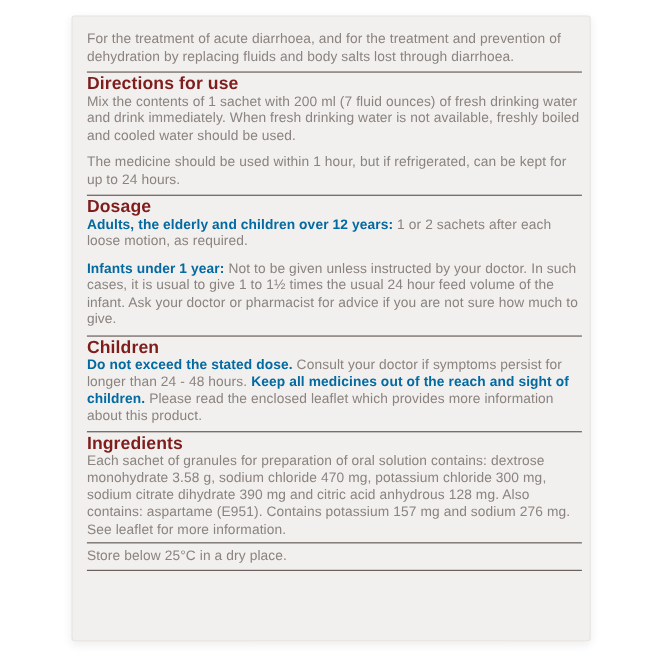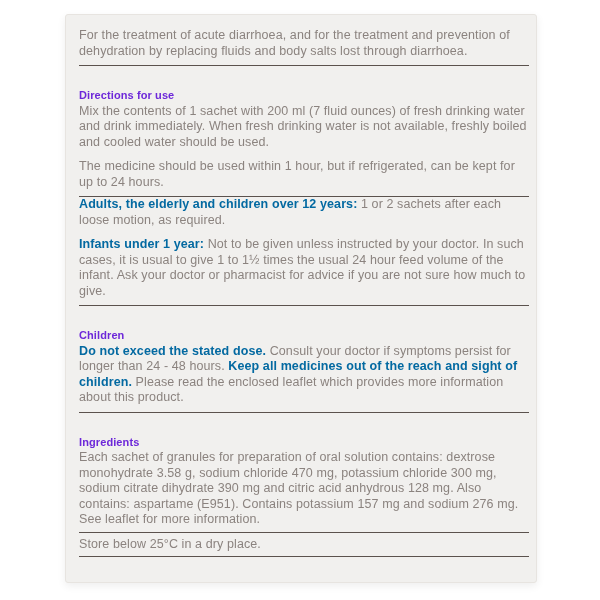--- a/index.html
+++ b/index.html
@@ -26,25 +26,25 @@
   }
   .panel p { margin: 0; }
   .divider {
     border: none;
     border-top: 1px solid #5b524d;
     height: 0;
     margin: 6px 0 0 0;
   }
   .divider.tight { margin-top: 4px; }
   h3.heading {
-    margin: 22px 0 0 0;
-    font-size: 11px;
+    margin: 3px 0 0 0;
+    font-size: 16px;
     line-height: 15.5px;
     font-weight: 700;
-    color: #6d28d9;
+    color: #7f1d1d;
     letter-spacing: 0.1px;
   }
   .gap-para { margin-top: 9px !important; }
   .storage-para { margin-top: 4px !important; }
   .b { font-weight: 700; color: #0369a1; }
 </style>
 </head>
 <body>
 
 <div class="page">
@@ -53,20 +53,21 @@
     <p>For the treatment of acute diarrhoea, and for the treatment and prevention of dehydration by replacing fluids and body salts lost through diarrhoea.</p>
 
     <hr class="divider">
 
     <h3 class="heading">Directions for use</h3>
     <p>Mix the contents of 1 sachet with 200 ml (7 fluid ounces) of fresh drinking water and drink immediately. When fresh drinking water is not available, freshly boiled and cooled water should be used.</p>
     <p class="gap-para">The medicine should be used within 1 hour, but if refrigerated, can be kept for up to 24 hours.</p>
 
     <hr class="divider">
 
+    <h3 class="heading">Dosage</h3>
     <p><span class="b">Adults, the elderly and children over 12 years:</span><span> 1 or 2 sachets after each loose motion, as required.</span></p>
     <p class="gap-para"><span class="b">Infants under 1 year:</span><span> Not to be given unless instructed by your doctor. In such cases, it is usual to give 1 to 1½ times the usual 24 hour feed volume of the infant. Ask your doctor or pharmacist for advice if you are not sure how much to give.</span></p>
 
     <hr class="divider">
 
     <h3 class="heading">Children</h3>
     <p><span class="b">Do not exceed the stated dose.</span><span> Consult your doctor if symptoms persist for longer than 24 - 48 hours. </span><span class="b">Keep all medicines out of the reach and sight of children.</span><span> Please read the enclosed leaflet which provides more information about this product.</span></p>
 
     <hr class="divider">
 

